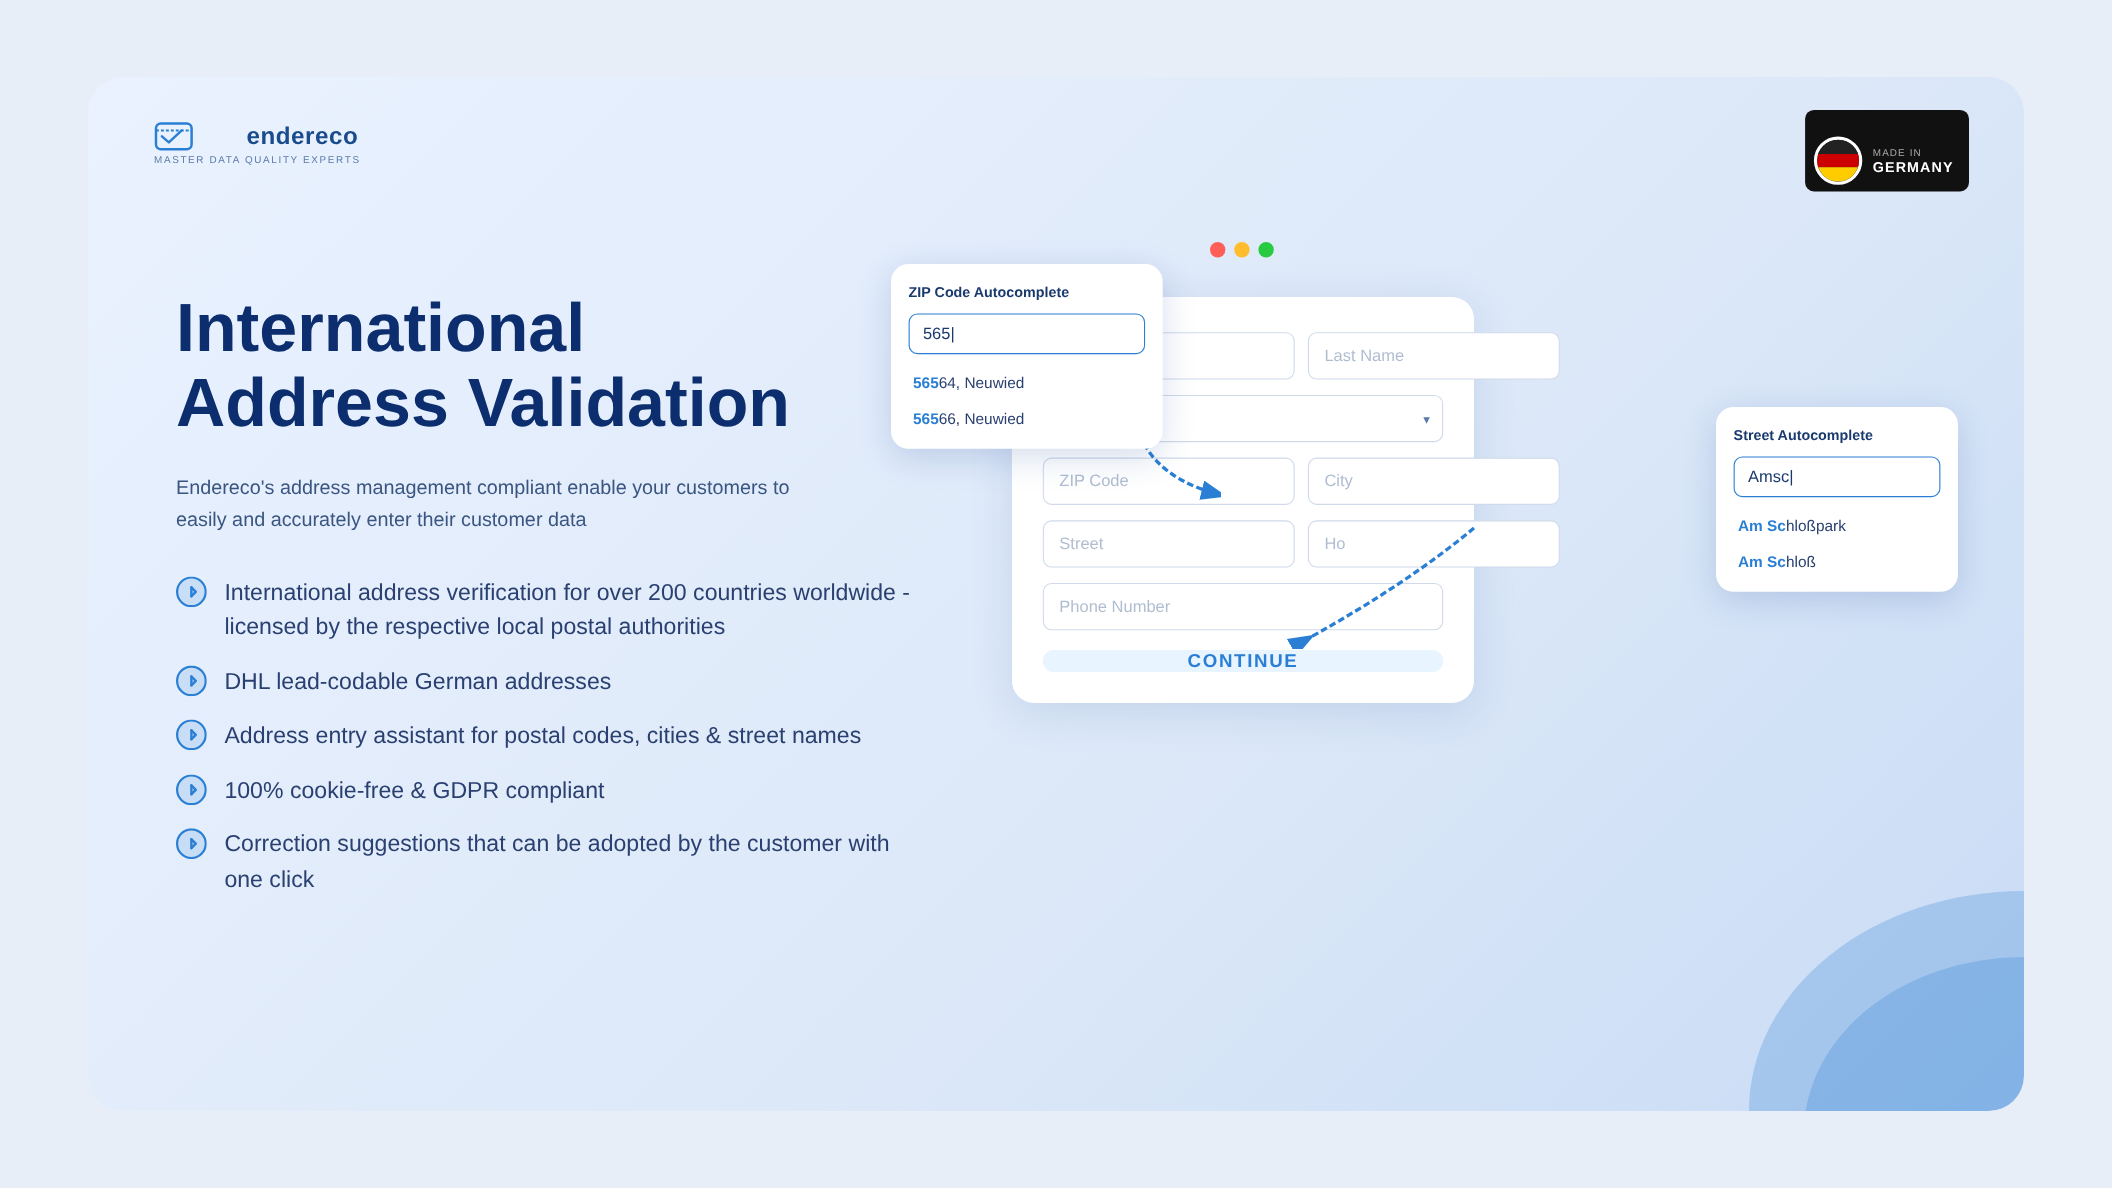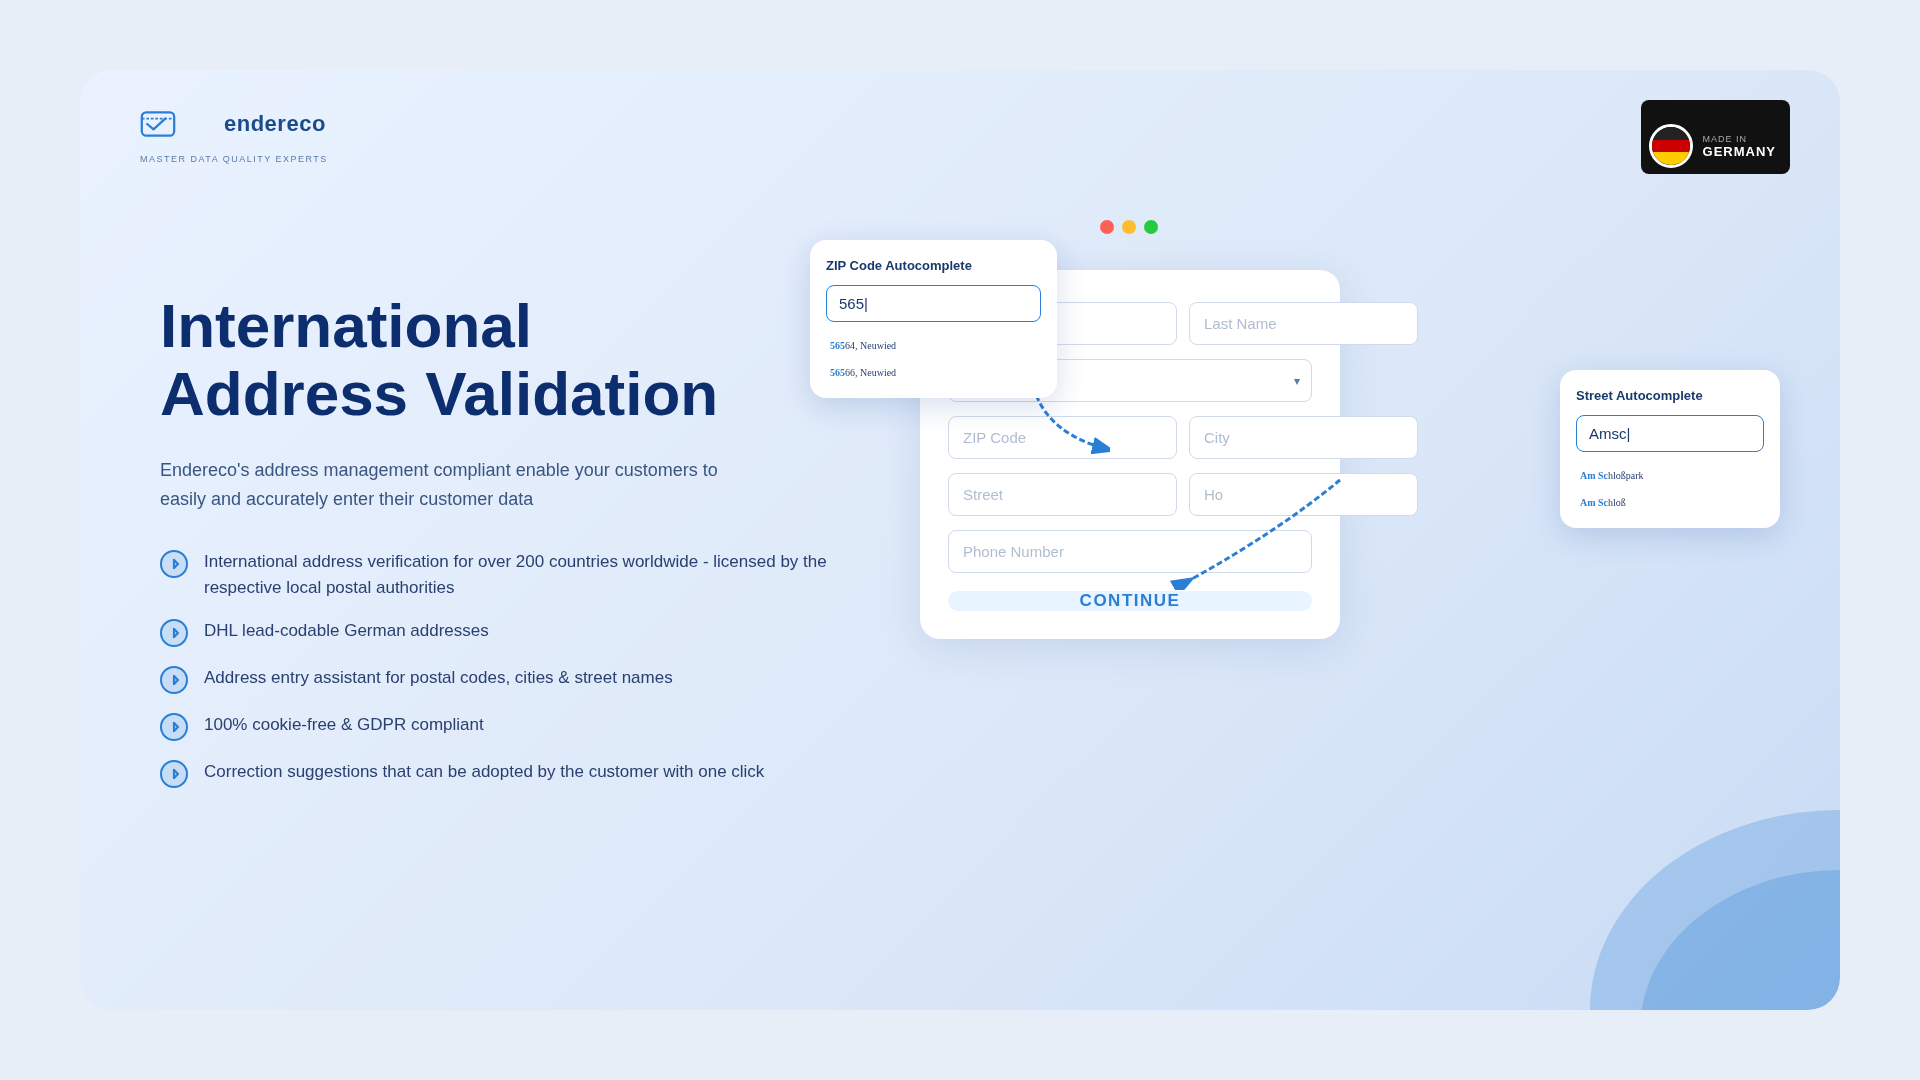--- a/index.html
+++ b/index.html
@@ -56,21 +56,21 @@
       font-size: 22px;
       font-weight: 700;
       color: #1a4b8c;
       letter-spacing: 0.5px;
       margin-left: 42px;
     }
     .logo-sub {
       font-size: 9px;
       color: #5a7aaa;
       letter-spacing: 1.5px;
-      margin-top: 16px;
+      margin-top: 2px;
       text-transform: uppercase;
     }
 
     
     .badge {
       position: absolute;
       top: 30px;
       right: 50px;
       display: flex;
       align-items: center;
@@ -129,21 +129,21 @@
       gap: 16px;
     }
     .feature-icon {
       width: 28px;
       height: 28px;
       flex-shrink: 0;
       margin-top: 1px;
     }
     .feature-icon svg { width: 28px; height: 28px; }
     .feature-text {
-      font-size: 17px;
+      font-size: 21px;
       color: #2a4070;
       line-height: 1.5;
     }
 
     
     .right-content {
       flex: 1;
       position: relative;
       height: 580px;
     }
@@ -240,25 +240,24 @@
       border: 1.5px solid #2a7fd4;
       border-radius: 8px;
       padding: 9px 12px;
       font-size: 15px;
       color: #1a3a6e;
       margin-bottom: 10px;
       outline: none;
     }
     .popup-suggestion {
       padding: 8px 4px;
-      font-size: 10px;
+      font-size: 14px;
       color: #2a4070;
       cursor: pointer;
       border-radius: 6px;
-      font-family: Liberation Serif, serif;
     }
     .highlight { color: #2a7fd4; font-weight: 700; }
 
     
     .street-popup {
       position: absolute;
       top: 120px;
       right: -20px;
       width: 220px;
       background: #fff;

